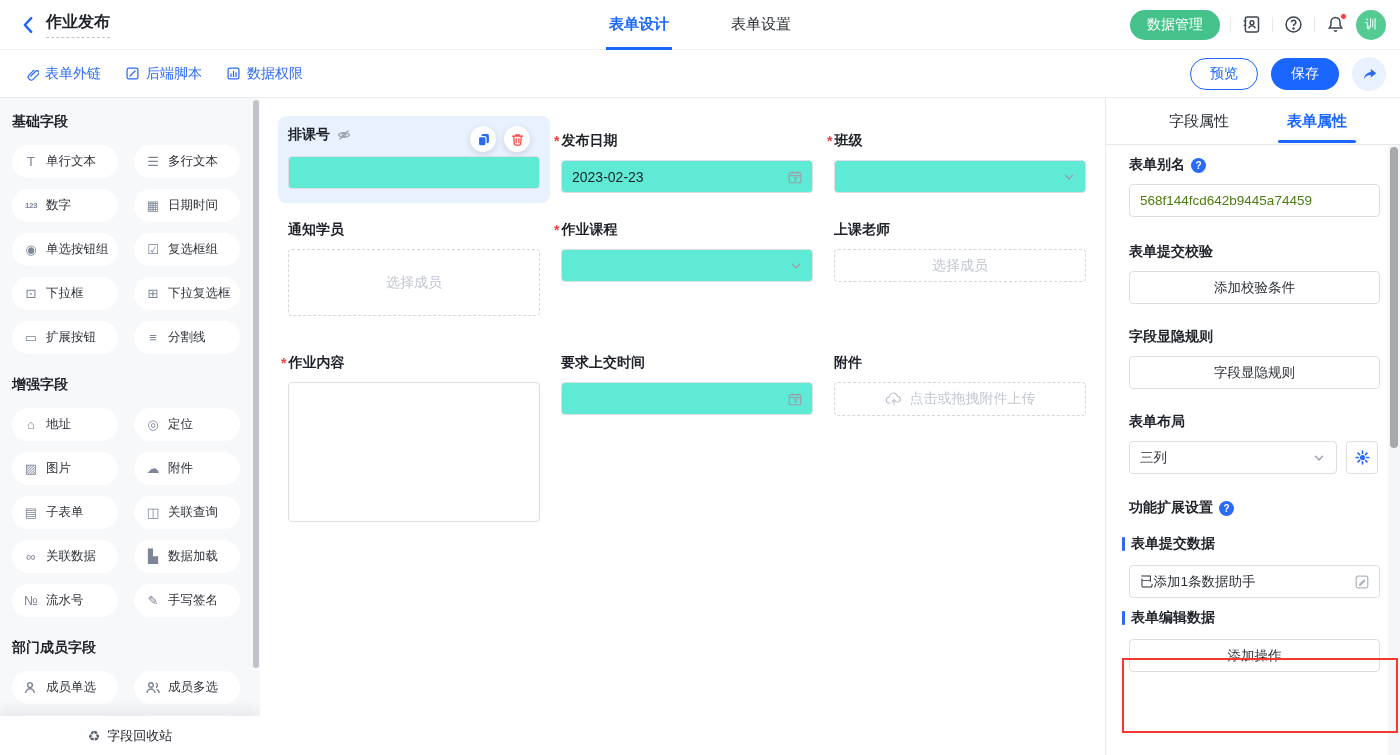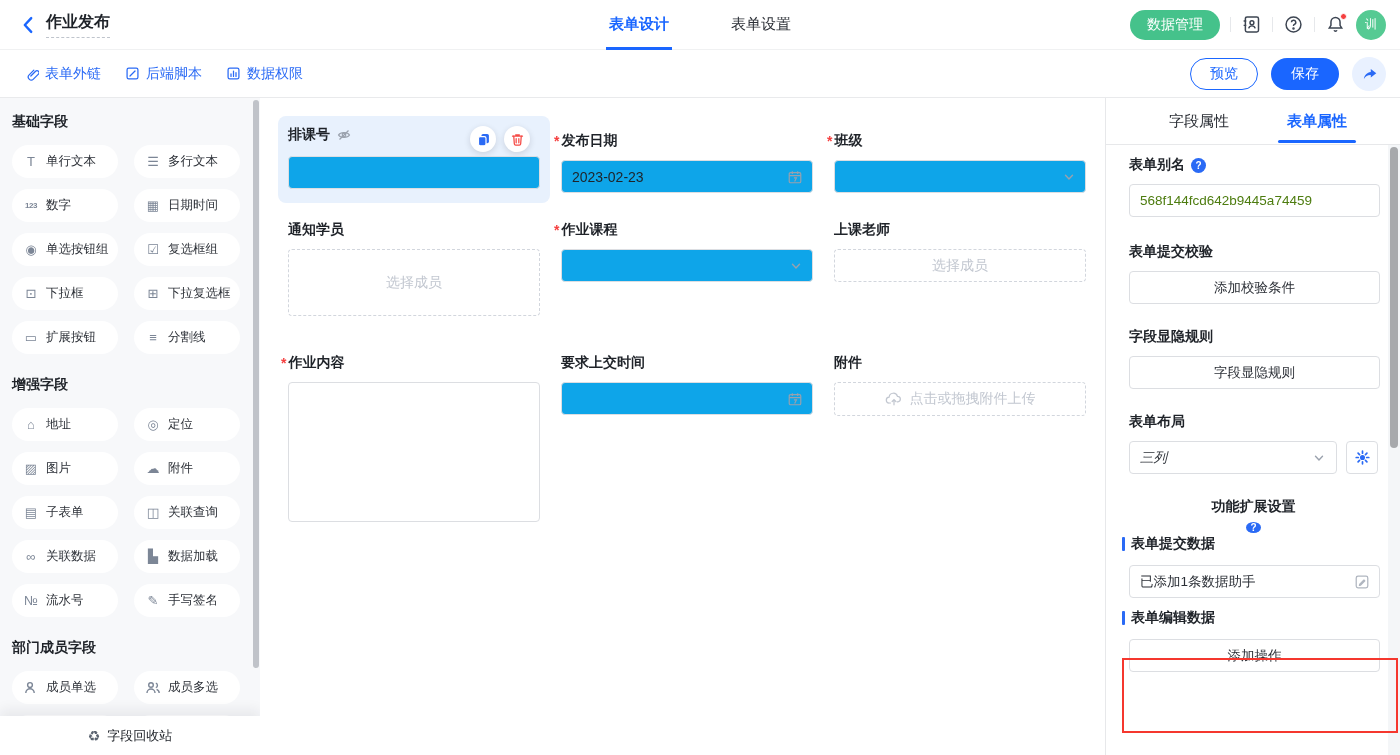--- a/index.html
+++ b/index.html
@@ -61,21 +61,21 @@
   .recycle .ric { color:#5a6370; font-size:14px; }
   .side-thumb { position:absolute; right:1px; top:2px; width:6px; height:568px; border-radius:3px;
                 background:#c0c3c9; cursor:pointer; z-index:7; }
 
   
   .canvas { position:absolute; top:98px; left:260px; width:845px; bottom:0; background:#fff; }
   .cell { position:absolute; width:252px; }
   .flabel { display:flex; align-items:center; height:20px; font-size:14px; font-weight:700;
             color:#1f2329; margin-bottom:9px; }
   .star { color:#f53f3f; margin-right:2px; margin-left:-7px; font-weight:700; }
-  .cinput { height:33px; background:#0ea5e9; border:1px solid #dcdee2; border-radius:4px;
+  .cinput { height:33px; background:#5eead4; border:1px solid #dcdee2; border-radius:4px;
             display:flex; align-items:center; padding:0 10px; font-size:14px; color:#1f2329;
             position:relative; cursor:text; }
   .cinput .rightic { position:absolute; right:9px; color:#9aa1ad; }
   .dashed { border:1px dashed #d2d6dd; border-radius:4px; background:#fff; color:#c2c7d0;
             display:flex; align-items:center; justify-content:center; gap:7px; font-size:14px; cursor:pointer; }
   .tarea { height:140px; background:#fff; border:1px solid #dcdee2; border-radius:4px; cursor:text; }
 
   .sel-wrap { position:absolute; left:18px; top:18px; width:272px; height:87px;
               background:#e8f1fd; border-radius:8px; cursor:pointer; }
   .sel-wrap .flabel { position:absolute; left:10px; top:9px; margin:0; gap:6px; }
@@ -100,21 +100,21 @@
             color:#1f2329; margin-bottom:9px; }
   .helpdot { width:15px; height:15px; border-radius:50%; background:#2a6af5; color:#fff; font-size:10px;
              font-weight:700; display:flex; align-items:center; justify-content:center; cursor:pointer; }
   .pinput { width:251px; height:33px; border:1px solid #dcdee2; border-radius:4px; display:flex;
             align-items:center; padding:0 10px; font-size:13.5px; color:#4d7c0f; cursor:text; }
   .pbtn { width:251px; height:33px; border:1px solid #dcdee2; border-radius:4px; background:#fff;
           display:flex; align-items:center; justify-content:center; font-size:13.5px; color:#2b2f36;
           cursor:pointer; }
   .mb25{margin-bottom:25px}.mb23{margin-bottom:23px}.mb24{margin-bottom:24px}
   .mb9{margin-bottom:9px}.mb10{margin-bottom:10px}
-  .layoutrow { display:flex; gap:9px;font-style:italic; }
+  .layoutrow { display:flex; gap:9px; }
   .pselect { width:210px; height:33px; border:1px solid #dcdee2; border-radius:4px; display:flex;
              align-items:center; justify-content:space-between; padding:0 10px; font-size:13.5px;
              color:#2b2f36; cursor:pointer; }
   .gearbtn { width:32px; height:33px; border:1px solid #dcdee2; border-radius:4px; background:#fff;
              display:flex; align-items:center; justify-content:center; color:#2a6af5; cursor:pointer; }
   .barlabel { display:flex; align-items:center; height:20px; font-size:14px; font-weight:700;
               color:#1f2329; margin-left:-7px; margin-bottom:11px; }
   .bluebar { width:3px; height:14px; background:#2a6af5; border-radius:1px; margin-right:6px; }
   .valbox { width:251px; height:33px; border:1px solid #dcdee2; border-radius:4px; display:flex;
             align-items:center; justify-content:space-between; padding:0 9px 0 10px; font-size:13.5px;
@@ -515,21 +515,21 @@
             <svg width="17" height="17" viewBox="0 0 20 20" fill="none" stroke="currentColor" stroke-width="2" stroke-linecap="round">
               <circle cx="10" cy="10" r="3" fill="currentColor" stroke="none"></circle>
               <path d="M10 2.6 V5 M10 15 V17.4 M2.6 10 H5 M15 10 H17.4 M4.8 4.8 L6.5 6.5 M13.5 13.5 L15.2 15.2 M15.2 4.8 L13.5 6.5 M6.5 13.5 L4.8 15.2"></path>
             </svg>
           </span>
         </div>
       </div>
     </div>
 
     <div class="mb9">
-      <div class="plabel" style="margin-bottom:16px;flex-direction:column;">
+      <div class="plabel" style="margin-bottom:16px;">
           <span>功能扩展设置</span>
         <span class="helpdot">?</span>
         </div>
     </div>
 
     <div class="mb10">
       <div class="barlabel">
           <span class="bluebar"></span>
           <span>表单提交数据</span>
         </div>

